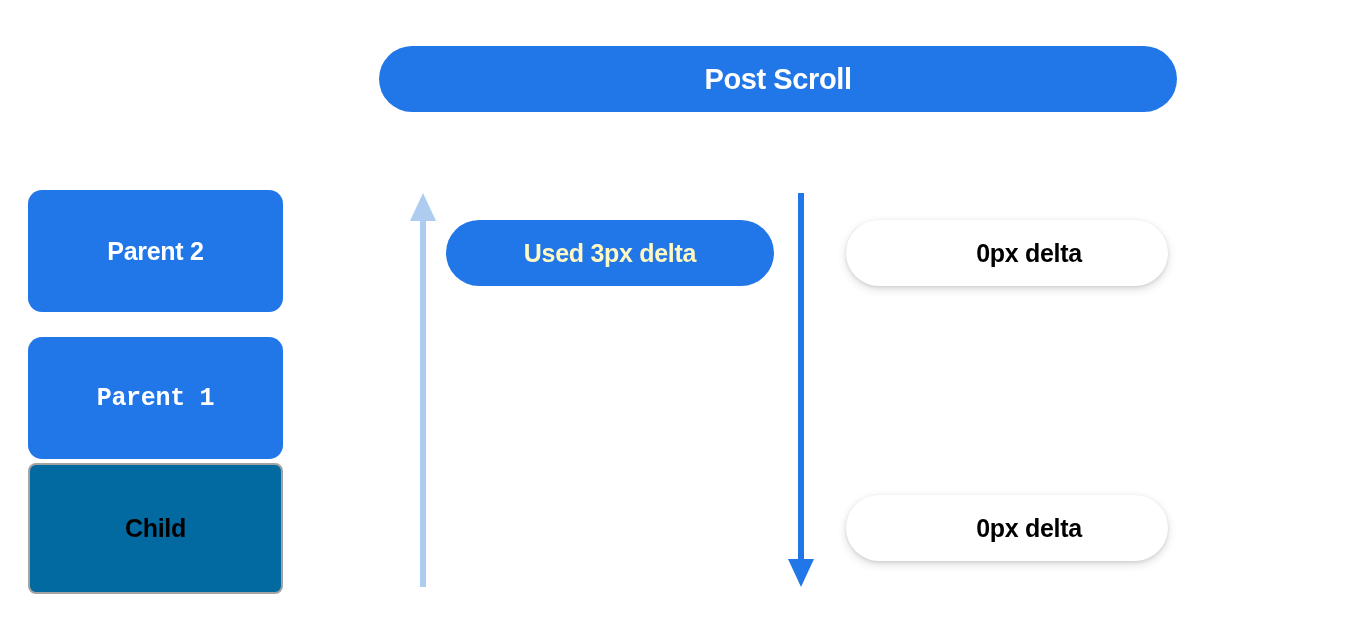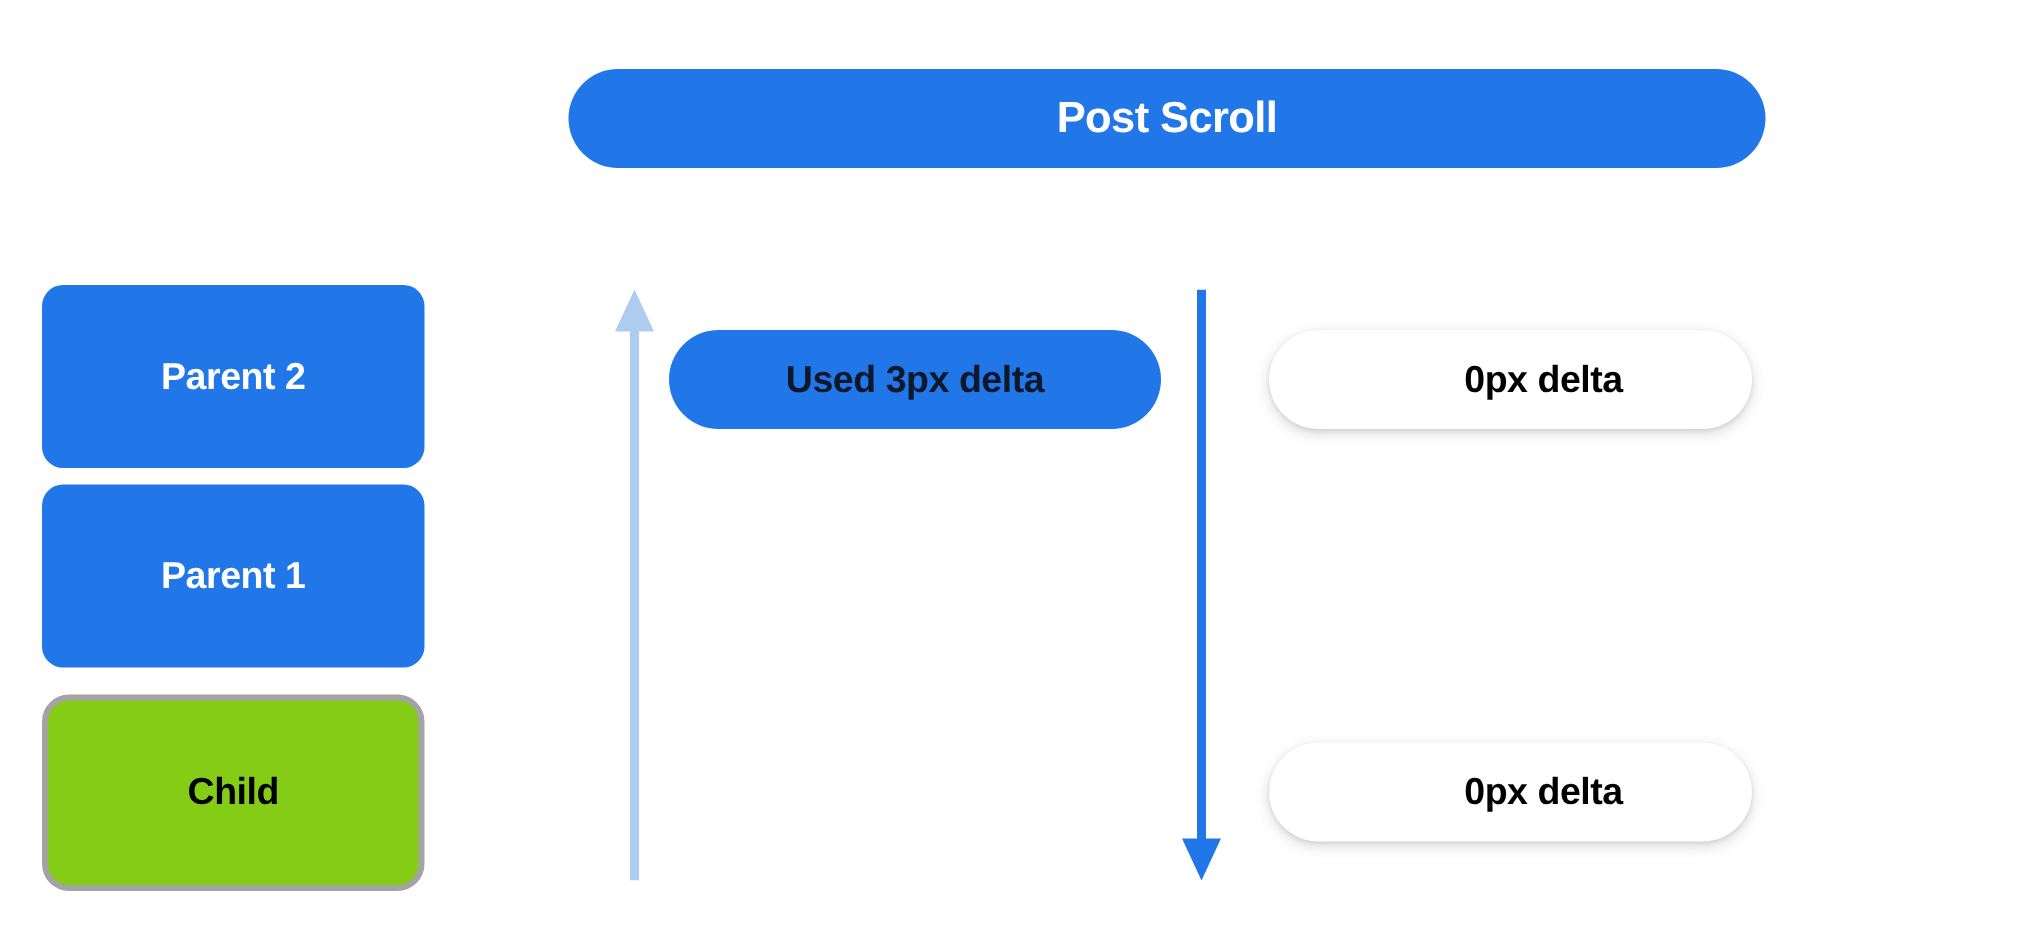--- a/index.html
+++ b/index.html
@@ -60,30 +60,30 @@
     letter-spacing: -0.3px;
     line-height: 1;
   }
   .node.filled {
     background: #2176e8;
   }
   .node.filled .node-text {
     color: #ffffff;
   }
   .node.outlined {
-    background: #84cc16;
-    border: 4px solid #a3a3a3;
-    border-radius: 18px;
+    background: #0369a1;
+    border: 2px solid #a3a3a3;
+    border-radius: 8px;
   }
   .node.outlined .node-text {
     color: #000000;
   }
 
   #node-parent2 { top: 190px; height: 122px; }
-  #node-parent1 { top: 323px; height: 122px; }
+  #node-parent1 { top: 337px; height: 122px; font-family: Liberation Mono, monospace; }
   #node-child   { top: 463px; height: 131px; }
 
   
   .arrow {
     position: absolute;
     width: 30px;
   }
   .arrow svg { display: block; }
 
   #arrow-up   { left: 408px; top: 193px; height: 394px; }
@@ -102,21 +102,21 @@
     font-size: 25px;
     font-weight: bold;
     letter-spacing: -0.3px;
     line-height: 1;
     white-space: nowrap;
   }
   .pill.blue {
     background: #2176e8;
   }
   .pill.blue .pill-text {
-    color: #0f172a;
+    color: #fef9c3;
   }
   .pill.white {
     background: #ffffff;
     box-shadow: 0 3px 9px rgba(60, 64, 67, 0.20),
                 0 1px 3px rgba(60, 64, 67, 0.12);
   }
   .pill.white .pill-text {
     color: #000000;
     margin-left: 44px;
   }

